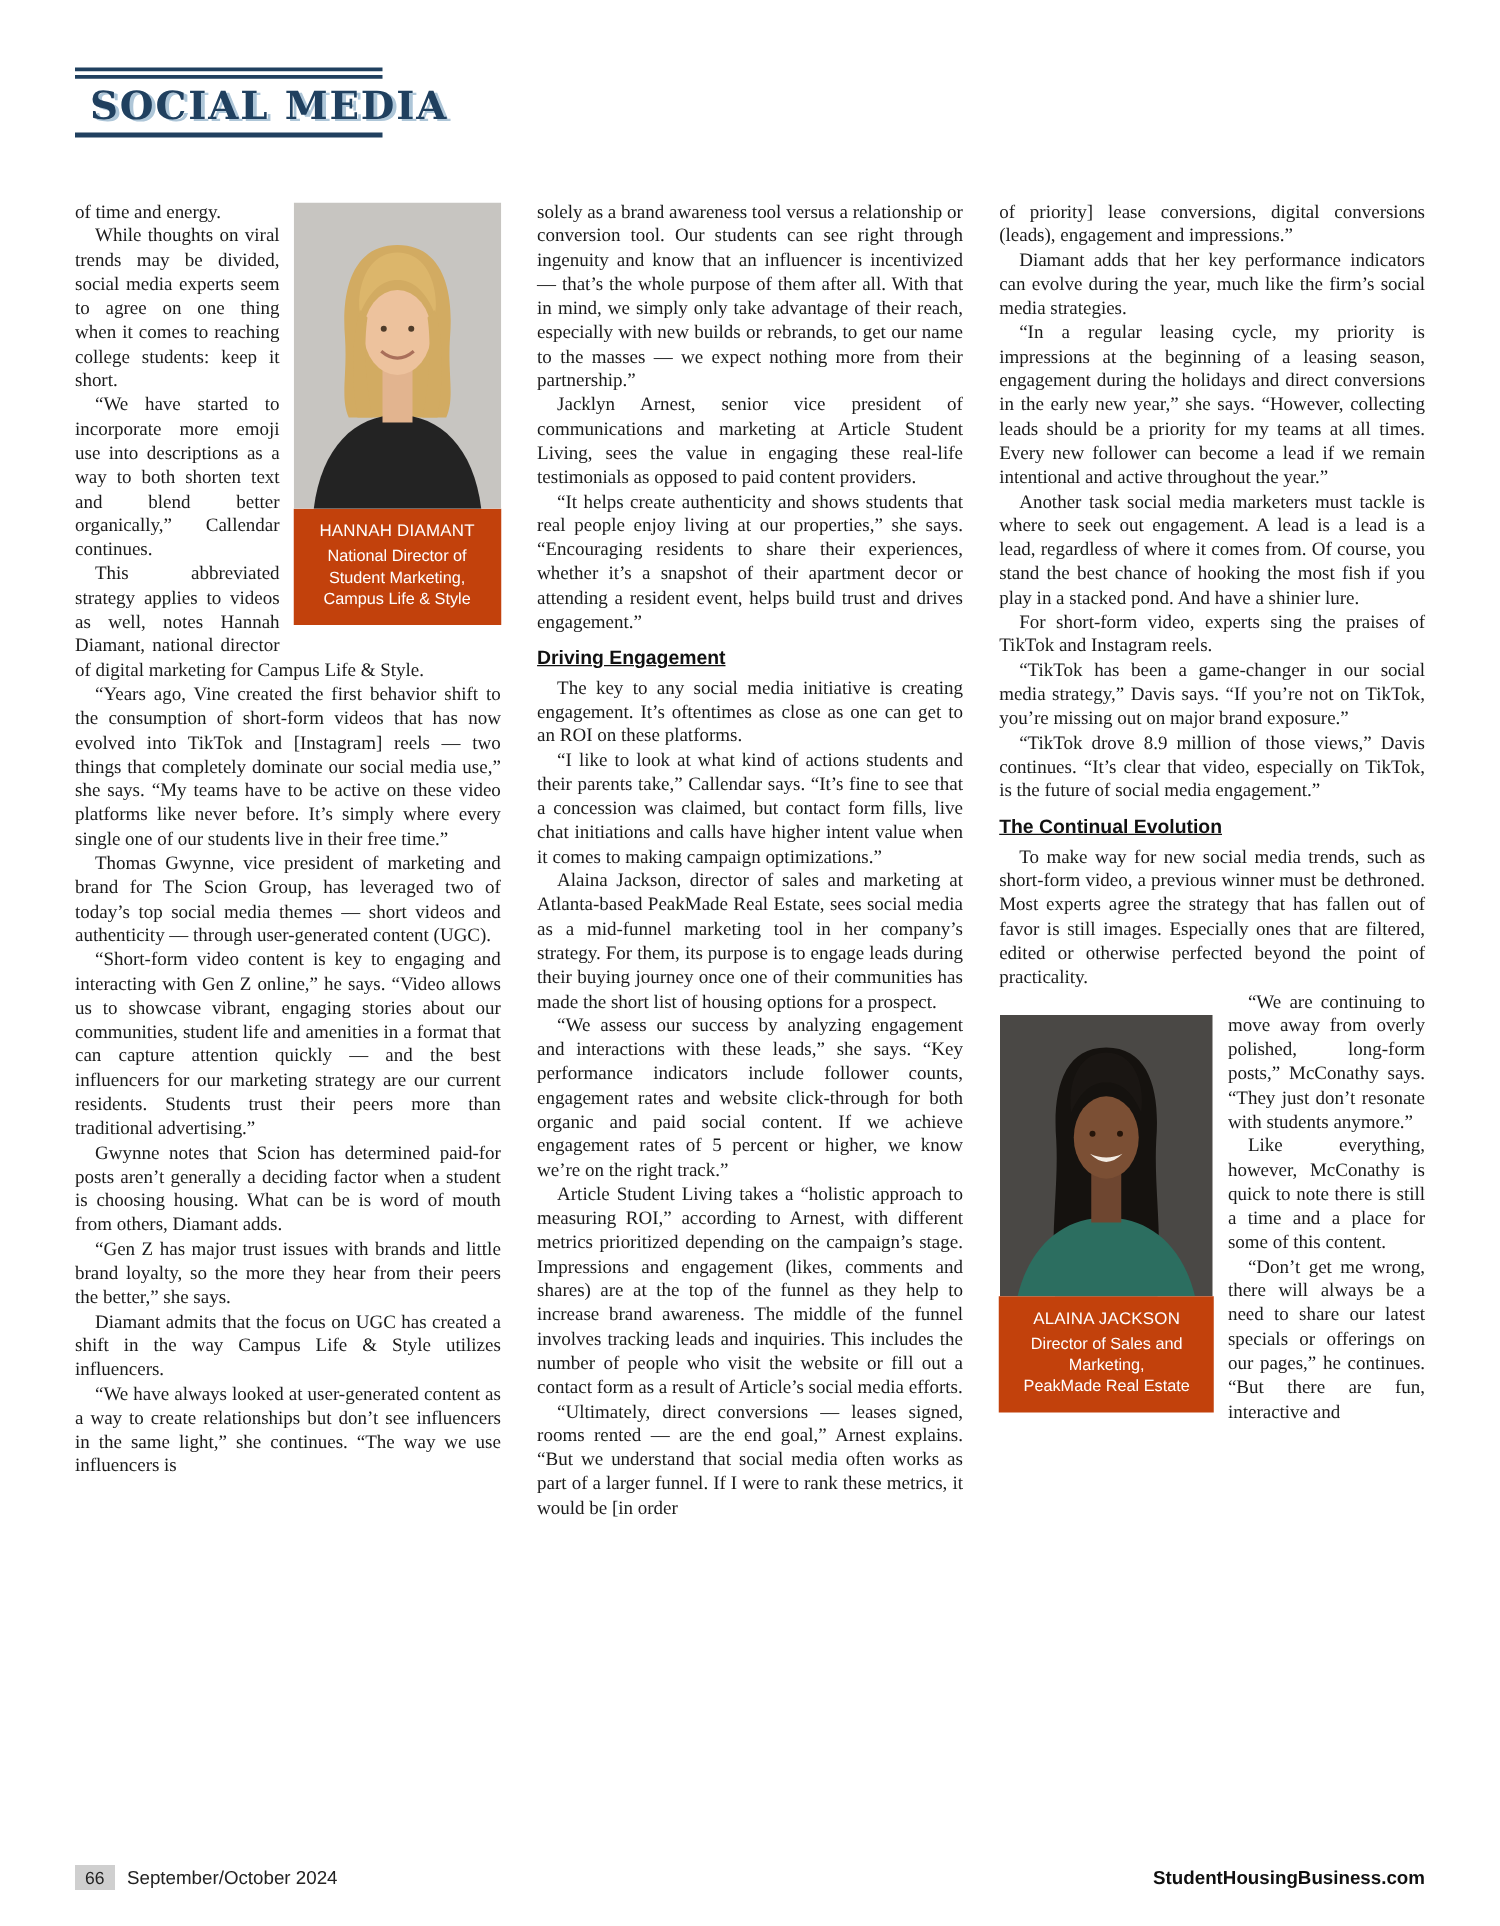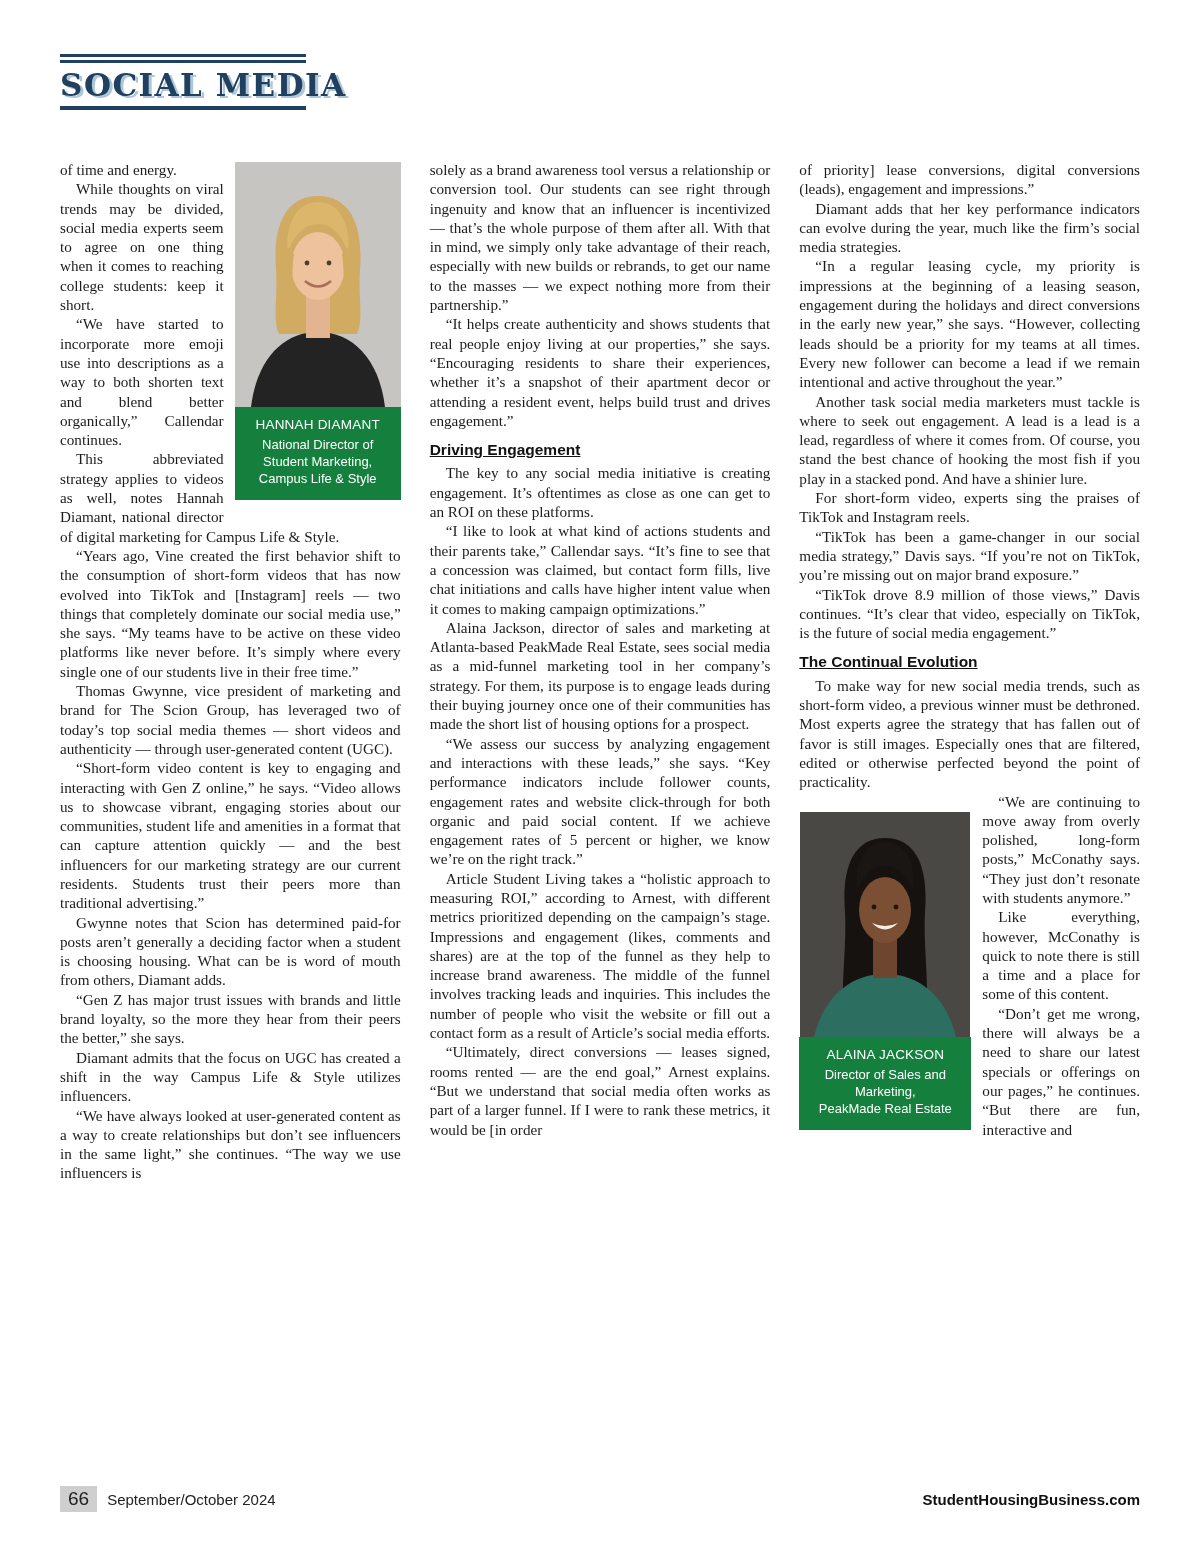--- a/index.html
+++ b/index.html
@@ -9,52 +9,52 @@
     background:#ffffff; overflow:hidden;
     font-family:"Liberation Serif", serif; color:#1b1b1b;
   }
 
   
   .masthead { position:absolute; top:54px; left:60px; width:246px; }
   .rule-double { height:9px; border-top:3px solid #20405f; border-bottom:3px solid #20405f; }
   .section-title {
     font-family:"DejaVu Serif", serif; font-weight:bold;
     font-size:31px; letter-spacing:1.5px; color:#20405f;
-    text-shadow:3px 2px 0 #aec6d8; margin:4px 0 3px; white-space:nowrap;text-align:center;
+    text-shadow:3px 2px 0 #aec6d8; margin:4px 12px 3px; white-space:nowrap;text-align:center;
   }
   .rule-thick { height:4px; background:#20405f; }
 
   
   .columns { position:absolute; top:160px; left:60px; width:1080px; display:flex; gap:29px; }
   .col { flex:1; font-size:15.2px; line-height:19.3px; text-align:justify; hyphens:auto; -webkit-hyphens:auto; }
   .col p { text-indent:16px; }
   .col p.cont { text-indent:0; }
   .subhead {
     font-family:"Liberation Sans", sans-serif; font-size:15.5px; font-weight:bold;
     color:#111; text-align:left; margin:10px 0 4px;text-decoration:underline;
   }
 
   
   figure.fig-right { float:right; width:166px; margin:2px 0 9px 11px; }
   figure.fig-left  { float:left;  width:172px; margin:20px 11px 7px 0; }
   figure svg.photo { display:block; width:100%; }
   figcaption {
-    background:#15803d; color:#ffffff; text-align:center;
+    background:#c2410c; color:#ffffff; text-align:center;
     font-family:"Liberation Sans", sans-serif; padding:9px 5px 13px;
   }
   .cap-name { font-size:13.5px; line-height:18px; letter-spacing:0.2px; margin-bottom:2px; }
   .cap-role { font-size:13px; line-height:17px; }
 
   
   .footer {
     position:absolute; left:60px; right:60px; bottom:29px;
     display:flex; align-items:center;
     font-family:"Liberation Sans", sans-serif; font-size:15px; color:#222;
   }
-  .page-num { background:#cfcfcf; color:#222; padding:2px 8px; margin-right:10px; font-size:19px; }
+  .page-num { background:#cfcfcf; color:#222; padding:2px 8px; margin-right:10px; font-size:14px; }
   .website  { margin-left:auto; font-weight:bold; color:#101010; }
 </style>
 </head>
 <body>
 
 <div class="page">
 
   <div class="masthead">
     <div class="rule-double"></div>
     <div class="section-title">SOCIAL MEDIA</div>
@@ -93,20 +93,21 @@
       <p>Thomas Gwynne, vice president of marketing and brand for The Scion Group, has leveraged two of today’s top social media themes — short videos and authenticity — through user-generated content (UGC).</p>
       <p>“Short-form video content is key to engaging and interacting with Gen Z online,” he says. “Video allows us to showcase vibrant, engaging stories about our communities, student life and amenities in a format that can capture attention quickly — and the best influencers for our marketing strategy are our current residents. Students trust their peers more than traditional advertising.”</p>
       <p>Gwynne notes that Scion has determined paid-for posts aren’t generally a deciding factor when a student is choosing housing. What can be is word of mouth from others, Diamant adds.</p>
       <p>“Gen Z has major trust issues with brands and little brand loyalty, so the more they hear from their peers the better,” she says.</p>
       <p>Diamant admits that the focus on UGC has created a shift in the way Campus Life &amp; Style utilizes influencers.</p>
       <p>“We have always looked at user-generated content as a way to create relationships but don’t see influencers in the same light,” she continues. “The way we use influencers is</p>
     </div>
 
     <div class="col">
       <p class="cont">solely as a brand awareness tool versus a relationship or conversion tool. Our students can see right through ingenuity and know that an influencer is incentivized — that’s the whole purpose of them after all. With that in mind, we simply only take advantage of their reach, especially with new builds or rebrands, to get our name to the masses — we expect nothing more from their partnership.”</p>
+      <p>Jacklyn Arnest, senior vice president of communications and marketing at Article Student Living, sees the value in engaging these real-life testimonials as opposed to paid content providers.</p>
       <p>“It helps create authenticity and shows students that real people enjoy living at our properties,” she says. “Encouraging residents to share their experiences, whether it’s a snapshot of their apartment decor or attending a resident event, helps build trust and drives engagement.”</p>
       <h3 class="subhead">Driving Engagement</h3>
       <p>The key to any social media initiative is creating engagement. It’s oftentimes as close as one can get to an ROI on these platforms.</p>
       <p>“I like to look at what kind of actions students and their parents take,” Callendar says. “It’s fine to see that a concession was claimed, but contact form fills, live chat initiations and calls have higher intent value when it comes to making campaign optimizations.”</p>
       <p>Alaina Jackson, director of sales and marketing at Atlanta-based PeakMade Real Estate, sees social media as a mid-funnel marketing tool in her company’s strategy. For them, its purpose is to engage leads during their buying journey once one of their communities has made the short list of housing options for a prospect.</p>
       <p>“We assess our success by analyzing engagement and interactions with these leads,” she says. “Key performance indicators include follower counts, engagement rates and website click-through for both organic and paid social content. If we achieve engagement rates of 5 percent or higher, we know we’re on the right track.”</p>
       <p>Article Student Living takes a “holistic approach to measuring ROI,” according to Arnest, with different metrics prioritized depending on the campaign’s stage. Impressions and engagement (likes, comments and shares) are at the top of the funnel as they help to increase brand awareness. The middle of the funnel involves tracking leads and inquiries. This includes the number of people who visit the website or fill out a contact form as a result of Article’s social media efforts.</p>
       <p>“Ultimately, direct conversions — leases signed, rooms rented — are the end goal,” Arnest explains. “But we understand that social media often works as part of a larger funnel. If I were to rank these metrics, it would be [in order</p>
     </div>
 

